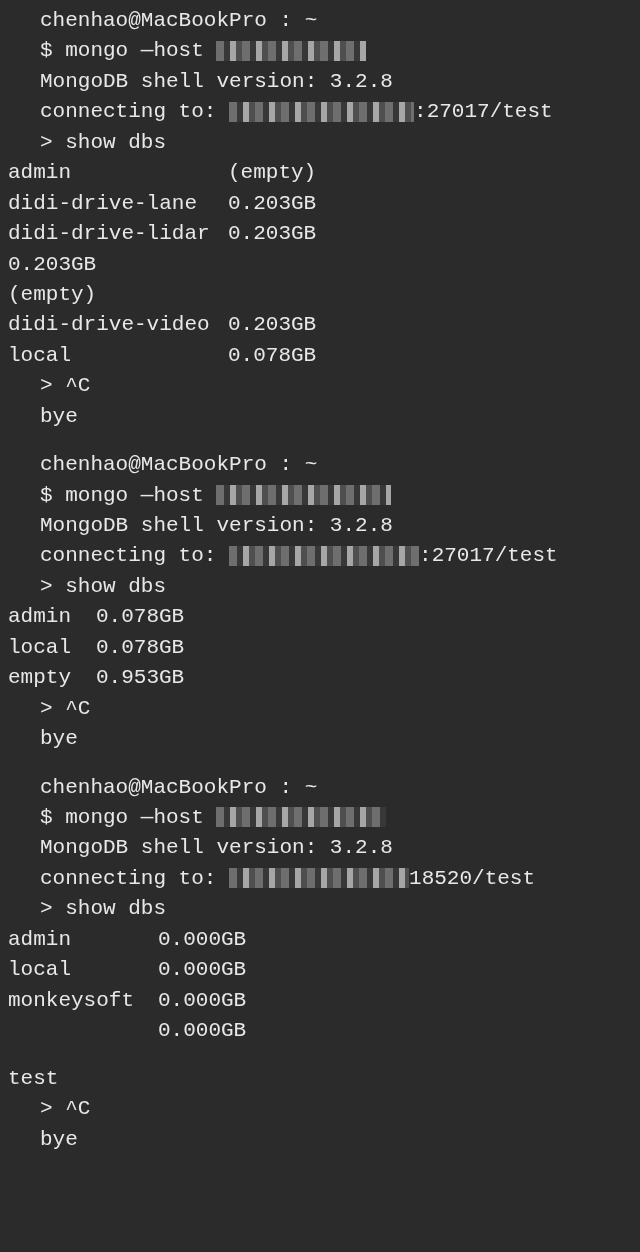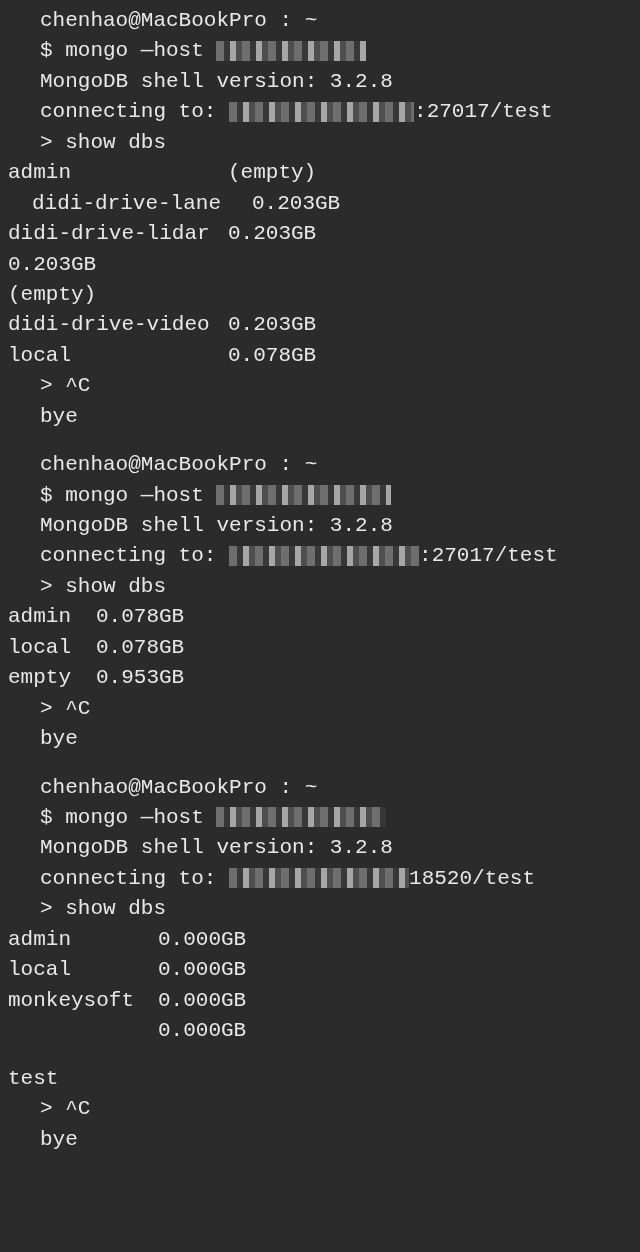--- a/index.html
+++ b/index.html
@@ -62,21 +62,21 @@
       <div class="line">chenhao@MacBookPro : ~</div>
       <div class="line"><span>$ mongo —host </span><span class="redacted" style="width: 150px;"></span></div>
       <div class="line">MongoDB shell version: 3.2.8</div>
       <div class="line"><span>connecting to: </span><span class="redacted" style="width: 185px;"></span><span>:27017/test</span></div>
       <div class="line">&gt; show dbs</div>
       <div class="db-row">
         <span class="db-name" style="width: 220px;">admin</span>
         <span class="db-size">(empty)</span>
       </div>
       <div class="db-row">
-        <span class="db-name" style="width: 220px; margin-left: 24px;">didi-drive-lane</span>
+        <span class="db-name" style="width: 220px;">didi-drive-lane</span>
         <span class="db-size">0.203GB</span>
       </div>
       <div class="db-row">
         <span class="db-name" style="width: 220px;">didi-drive-lidar</span>
         <span class="db-size">0.203GB</span>
       </div>
       <div class="db-row">
         <span class="db-size">0.203GB</span>
       </div>
       <div class="db-row">

